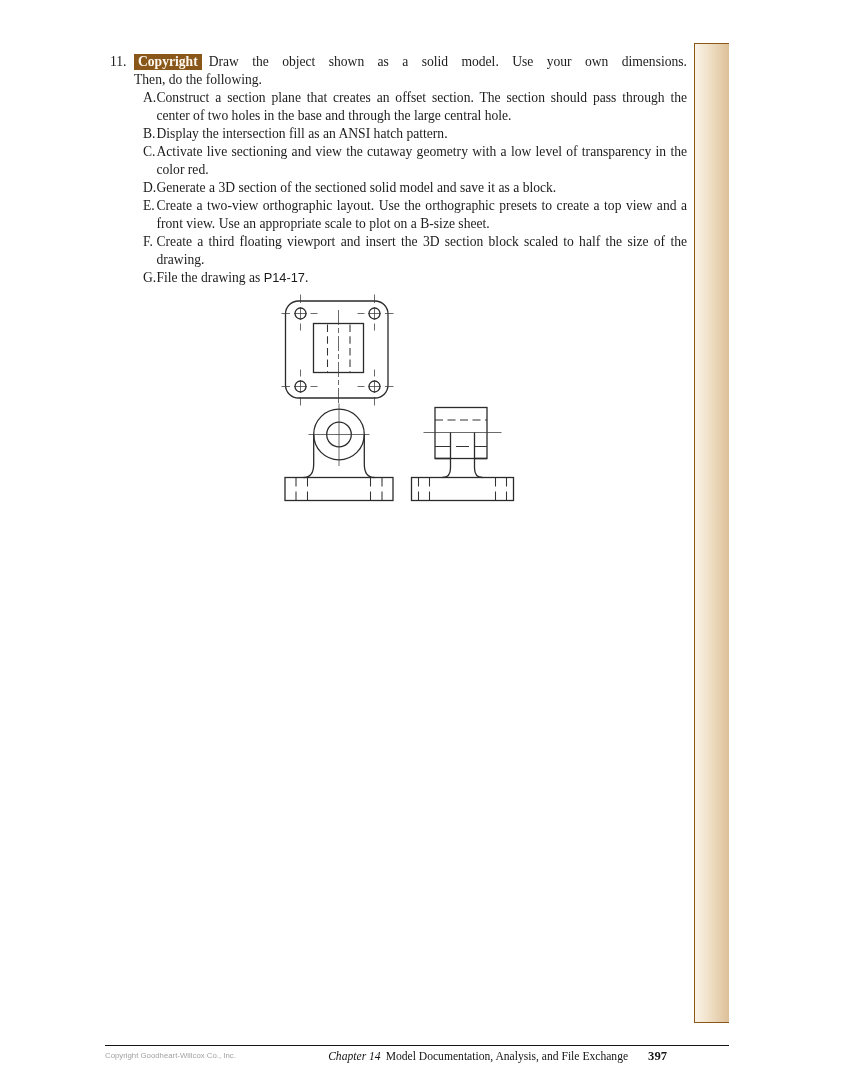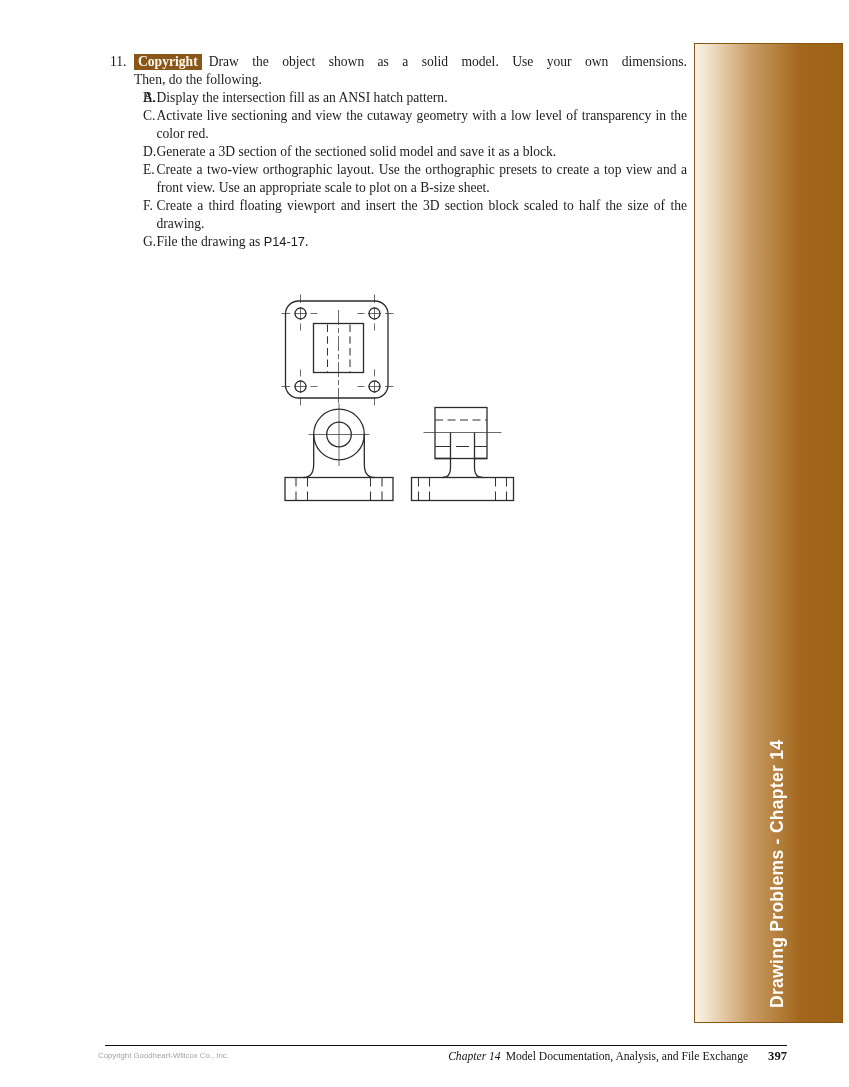--- a/index.html
+++ b/index.html
@@ -1,18 +1,18 @@
 <!DOCTYPE html>
 <html><head>
 <meta charset="utf-8">
 <style>
   * { margin:0; padding:0; box-sizing:border-box; }
   html,body { background:#ffffff; }
   .page {
-    position:relative; width:849px; height:1087px; background:#ffffff;
+    position:relative; width:729px; height:1087px; background:#ffffff;
     font-family:"Liberation Serif", serif; color:#1c1c1c; overflow:hidden;
   }
 
   
   .content { position:absolute; left:110px; top:53px; width:577px;
     font-size:13.6px; line-height:18px; }
   .tag { background:#8a571b; color:#fdf8ee; font-weight:bold;
     padding:0 4px 1px 4px; margin-right:7px; }
   .intro-line1 { text-align:justify; text-align-last:justify; padding-left:24px; position:relative; }
   .intro-line1 .num { position:absolute; left:0; top:0; }
@@ -35,21 +35,21 @@
     border:1px solid #8a5717; }
   .vtext { position:absolute; left:789px; top:985px; height:23px;
     transform-origin:bottom left; transform:rotate(-90deg);
     white-space:nowrap; font-family:"Liberation Sans", sans-serif;
     font-weight:bold; font-size:17.5px; line-height:23px; color:#ffffff;
     letter-spacing:0.3px; }
 
   
   .footer-rule { position:absolute; left:105px; top:1045px; width:682px;
     border-top:1.3px solid #141414; }
-  .footer-copy { position:absolute; left:98px; top:1051px;
+  .footer-copy { position:absolute; left:105px; top:1051px;
     font-family:"Liberation Sans", sans-serif; font-size:7.8px; color:#a2a2a2; }
   .footer-right { position:absolute; right:62px; top:1049px;
     font-size:11.6px; color:#141414; display:flex; align-items:baseline; }
   .footer-right .chap { font-style:italic; margin-right:5px; }
   .footer-right .pagenum { font-weight:bold; font-size:12.6px; margin-left:20px;text-align:right; }
 </style>
 </head>
 <body>
 
 <div class="page">
@@ -57,20 +57,21 @@
   <div class="content">
     <div class="intro-line1">
       <span class="num">11.</span>
       <span class="tag">Copyright</span><span>Draw the object shown as a solid model. Use your own dimensions.</span>
     </div>
     <div class="intro-line2">Then, do the following.</div>
 
     <div class="sublist">
       <div class="sub">
         <span class="ltr">A.</span>
+        <span>Construct a section plane that creates an offset section. The section should pass through the center of two holes in the base and through the large central hole.</span>
       </div>
       <div class="sub">
         <span class="ltr">B.</span>
         <span>Display the intersection fill as an ANSI hatch pattern.</span>
       </div>
       <div class="sub">
         <span class="ltr">C.</span>
         <span>Activate live sectioning and view the cutaway geometry with a low level of transparency in the color red.</span>
       </div>
       <div class="sub">

